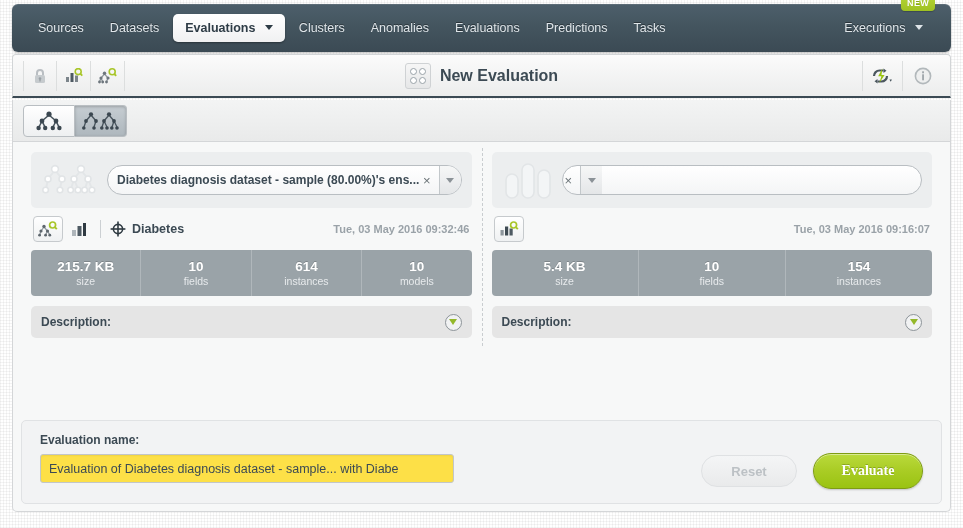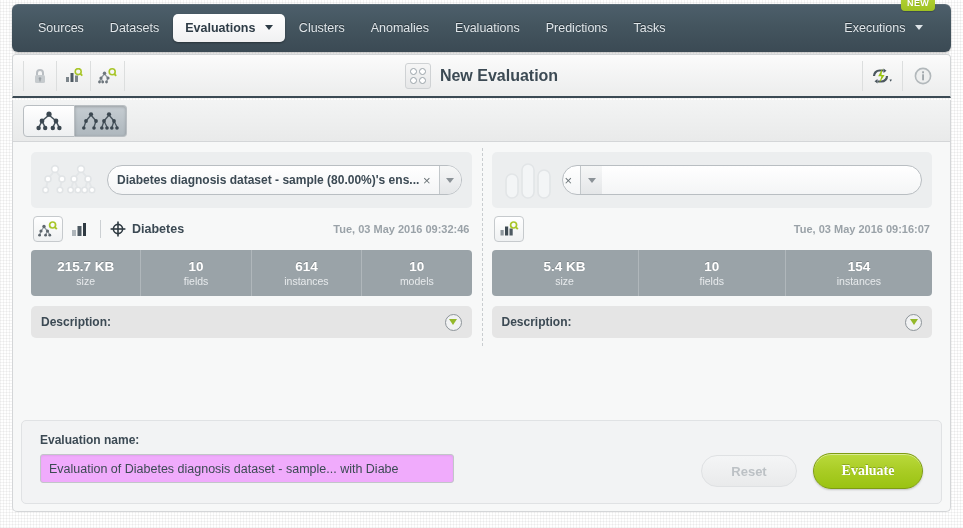--- a/index.html
+++ b/index.html
@@ -385,21 +385,21 @@
     font-size: 12px;
     font-weight: bold;
     color: #3c4a54;
     margin-bottom: 7px;
   }
   .name-input {
     width: 414px;
     height: 29px;
     border: 1px solid #c2c6c9;
     border-radius: 3px;
-    background: #f0abfc;
+    background: #fde047;
     padding: 0 8px;
     font-family: "Liberation Sans", sans-serif;
     font-size: 12.5px;
     color: #3c4a54;
     outline: none;
     box-shadow: inset 0 1px 2px rgba(0,0,0,0.06);
   }
   .btncol {
     margin-left: auto;
     display: flex;

